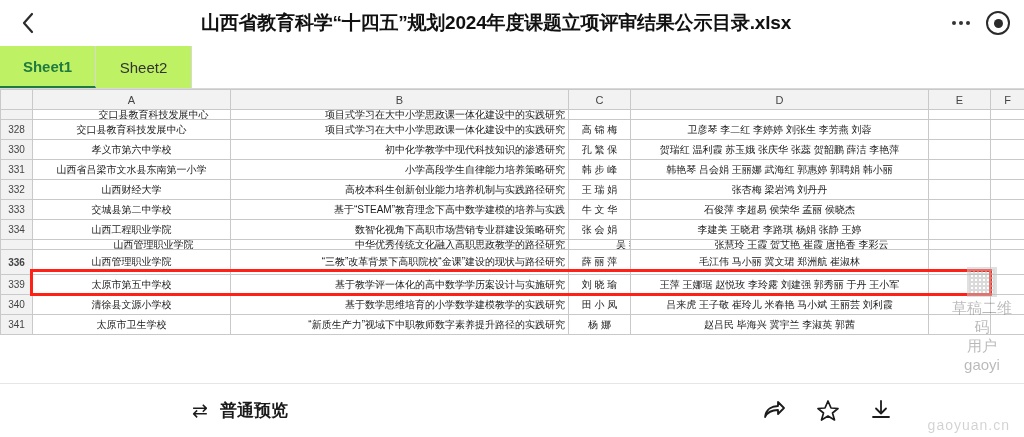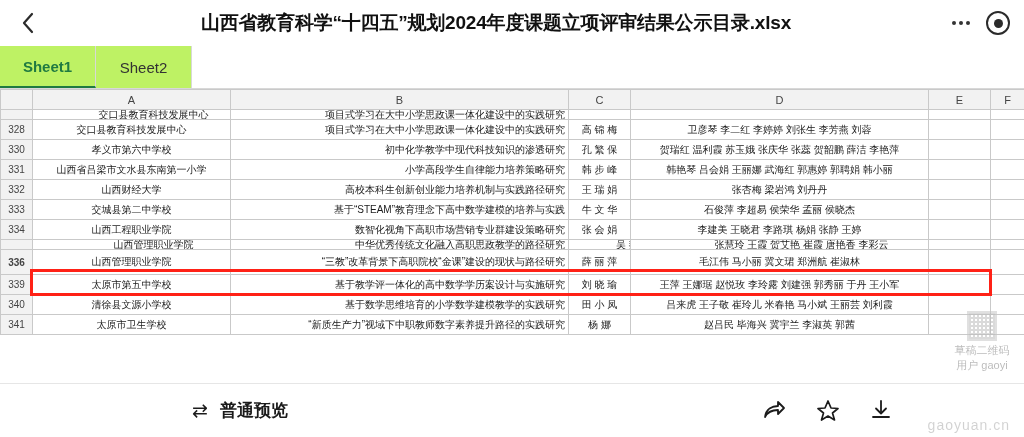--- a/index.html
+++ b/index.html
@@ -199,21 +199,21 @@
     width: 30px;
     height: 30px;
     background:
       repeating-linear-gradient(0deg, #bdbdbd 0 2px, transparent 2px 4px),
       repeating-linear-gradient(90deg, #bdbdbd 0 2px, transparent 2px 4px);
     opacity: .55;
     margin: 0 auto 2px;
     border: 2px solid #c7c7c7;
     box-sizing: border-box;
   }
-  .wm-qr .wmtxt { font-size: 11px; color: rgba(0,0,0,0.28); }
+  .wm-qr .wmtxt { font-size: 15px; color: rgba(0,0,0,0.28); }
 
   
   .bottombar {
     height: 54px;
     flex: 0 0 auto;
     display: flex;
     align-items: center;
     justify-content: space-between;
     padding: 0 22px;
     box-sizing: border-box;

